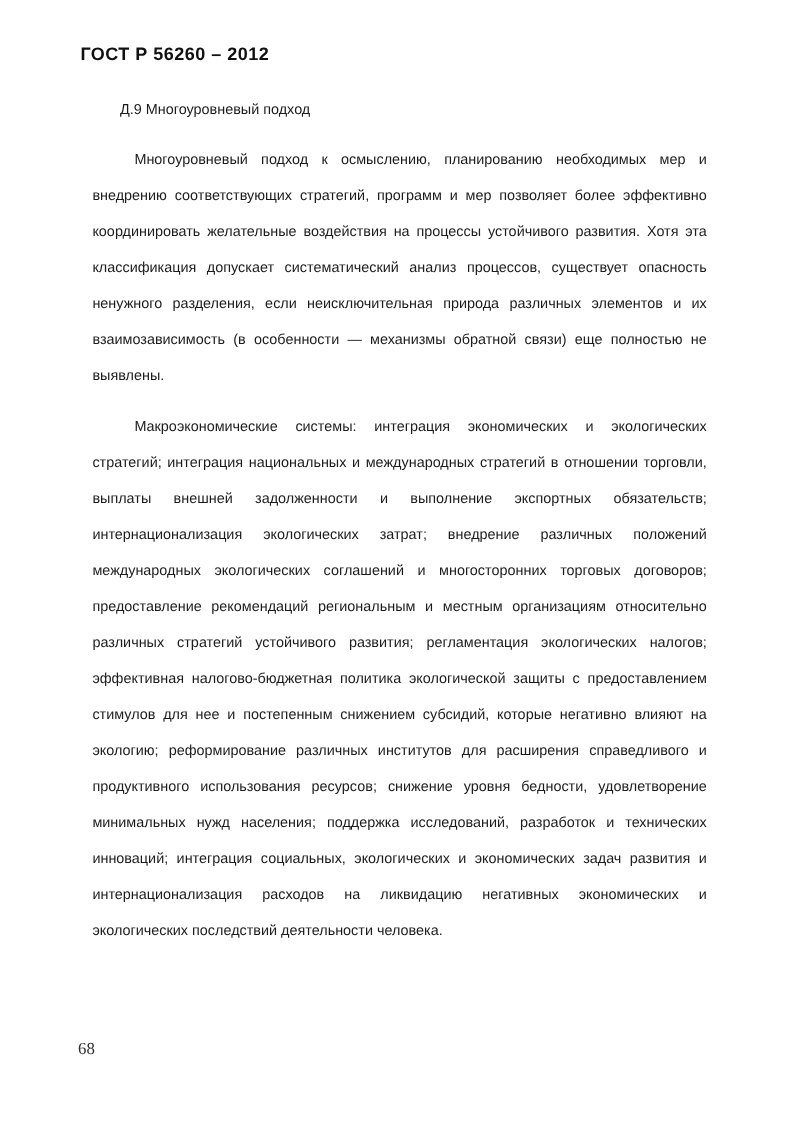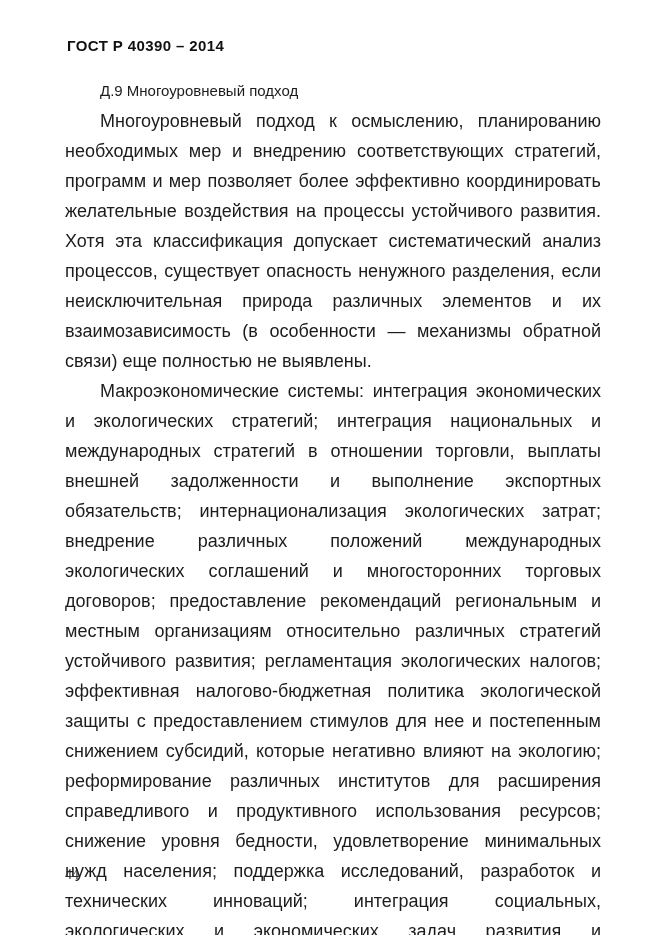--- a/index.html
+++ b/index.html
@@ -27,55 +27,55 @@
     color: #111111;
     white-space: nowrap;
   }
   .content {
     position: absolute;
     left: 65px;
     top: 76px;
     width: 536px;
   }
   .section-heading {
-    font-size: 15px;
+    font-size: 12px;
     line-height: 30px;
     text-indent: 35px;
     margin: 0;
     color: #1c1c1c;
   }
   .content p {
-    font-size: 18px;
+    font-size: 12px;
     line-height: 30px;
-    margin: 0;
+    margin: 12px;
     text-align: justify;
     text-indent: 35px;
     color: #1c1c1c;
   }
   .page-number {
     position: absolute;
     left: 65px;
     top: 867px;
     font-family: "Liberation Serif", serif;
     font-size: 14px;
     color: #2e2e2e;
   }
 </style>
 </head>
 <body>
 
 <div class="page">
 
-  <div class="doc-header">ГОСТ Р 40390 – 2014</div>
+  <div class="doc-header">ГОСТ Р 56260 – 2012</div>
 
   <div class="content">
     <div class="section-heading">Д.9 Многоуровневый подход</div>
 
     <p>Многоуровневый подход к осмыслению, планированию необходимых мер и внедрению соответствующих стратегий, программ и мер позволяет более эффективно координировать желательные воздействия на процессы устойчивого развития. Хотя эта классификация допускает систематический анализ процессов, существует опасность ненужного разделения, если неисключительная природа различных элементов и их взаимозависимость (в особенности — механизмы обратной связи) еще полностью не выявлены.</p>
 
 
     <p>Макроэкономические системы: интеграция экономических и экологических стратегий; интеграция национальных и международных стратегий в отношении торговли, выплаты внешней задолженности и выполнение экспортных обязательств; интернационализация экологических затрат; внедрение различных положений международных экологических соглашений и многосторонних торговых договоров; предоставление рекомендаций региональным и местным организациям относительно различных стратегий устойчивого развития; регламентация экологических налогов; эффективная налогово-бюджетная политика экологической защиты с предоставлением стимулов для нее и постепенным снижением субсидий, которые негативно влияют на экологию; реформирование различных институтов для расширения справедливого и продуктивного использования ресурсов; снижение уровня бедности, удовлетворение минимальных нужд населения; поддержка исследований, разработок и технических инноваций; интеграция социальных, экологических и экономических задач развития и интернационализация расходов на ликвидацию негативных экономических и экологических последствий деятельности человека.</p>
 
   </div>
 
-  <div class="page-number">44</div>
+  <div class="page-number">68</div>
 
 </div>
 
 </body></html>

